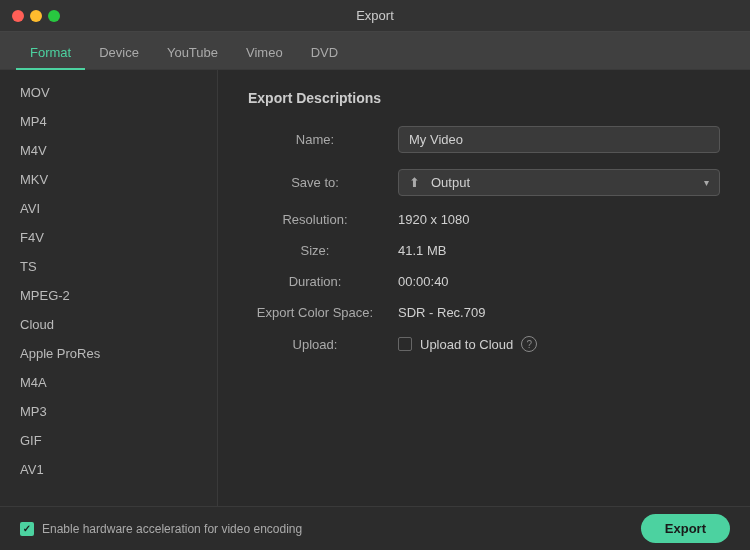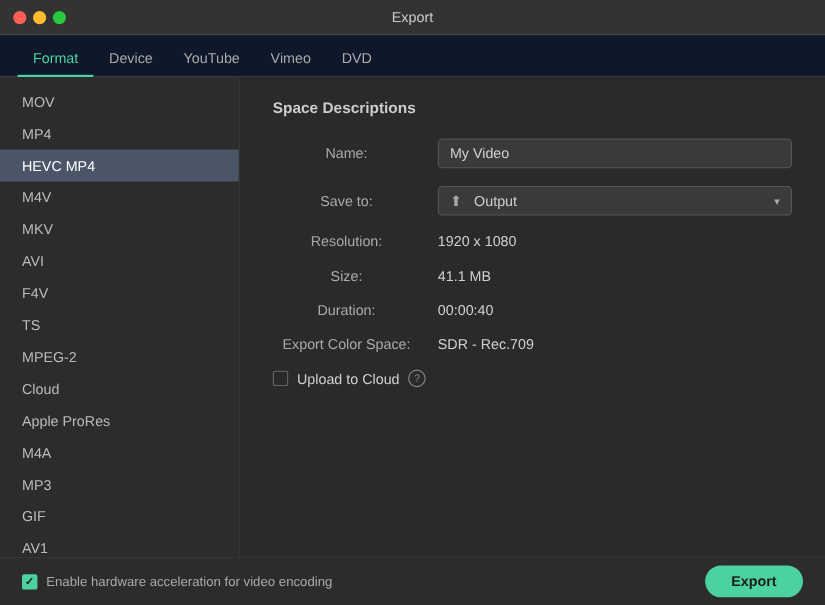--- a/index.html
+++ b/index.html
@@ -39,21 +39,21 @@
       width: 12px;
       height: 12px;
       border-radius: 50%;
     }
     .tl-close { background: #ff5f57; }
     .tl-min { background: #febc2e; }
     .tl-max { background: #28c840; }
 
     
     .tabs {
-      background: #0f172a;
+      background: #404040;
       display: flex;
       padding: 0 16px;
       border-bottom: 1px solid #3a3a3a;
       height: 38px;
       align-items: flex-end;
     }
     .tab {
       padding: 8px 14px;
       font-size: 13px;
       color: #aaa;
@@ -265,37 +265,36 @@
   <div class="tab">YouTube</div>
   <div class="tab">Vimeo</div>
   <div class="tab">DVD</div>
 </div>
 
 <div class="main-layout">
 
   <div class="sidebar">
     <div class="sidebar-item">MOV</div>
     <div class="sidebar-item">MP4</div>
-    <div class="sidebar-item active">HEVC MP4</div>
     <div class="sidebar-item">M4V</div>
     <div class="sidebar-item">MKV</div>
     <div class="sidebar-item">AVI</div>
     <div class="sidebar-item">F4V</div>
     <div class="sidebar-item">TS</div>
     <div class="sidebar-item">MPEG-2</div>
     <div class="sidebar-item">Cloud</div>
     <div class="sidebar-item">Apple ProRes</div>
     <div class="sidebar-item">M4A</div>
     <div class="sidebar-item">MP3</div>
     <div class="sidebar-item">GIF</div>
     <div class="sidebar-item">AV1</div>
   </div>
 
   <div class="content">
-    <div class="section-title">Space Descriptions</div>
+    <div class="section-title">Export Descriptions</div>
 
     <div class="field-row">
       <div class="field-label">Name:</div>
       <div style="flex:1;">
         <input class="text-input" type="text" value="My Video" style="">
       </div>
     </div>
 
     <div class="field-row">
       <div class="field-label">Save to:</div>
@@ -322,20 +321,21 @@
       <div class="field-label">Duration:</div>
       <div class="field-value">00:00:40</div>
     </div>
 
     <div class="field-row">
       <div class="field-label">Export Color Space:</div>
       <div class="field-value">SDR - Rec.709</div>
     </div>
 
     <div class="field-row">
+      <div class="field-label">Upload:</div>
       <div class="upload-row">
         <div class="checkbox-custom"></div>
         <span class="field-value">Upload to Cloud</span>
         <div class="help-icon">?</div>
       </div>
     </div>
   </div>
 </div>
 
 <div class="bottom-bar">

